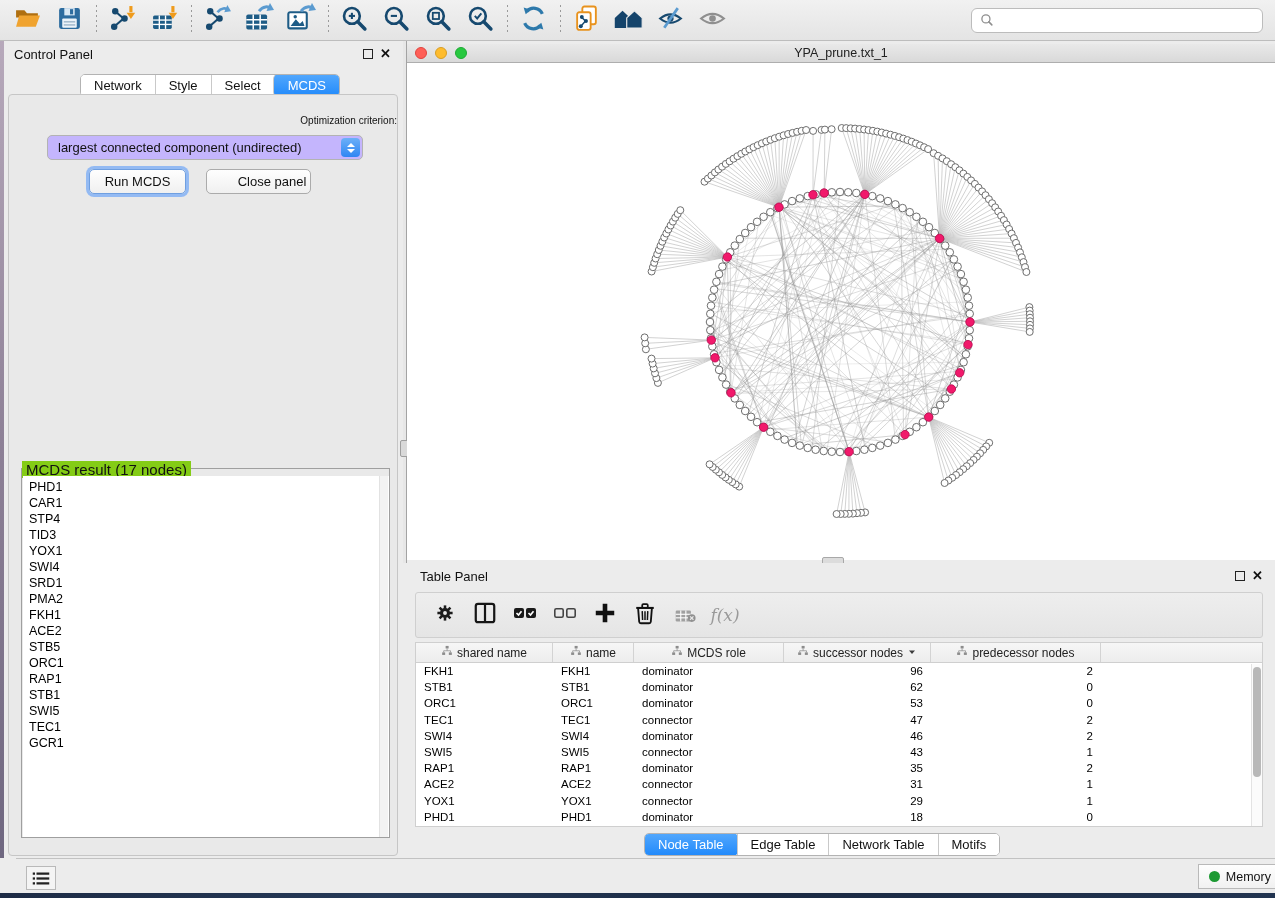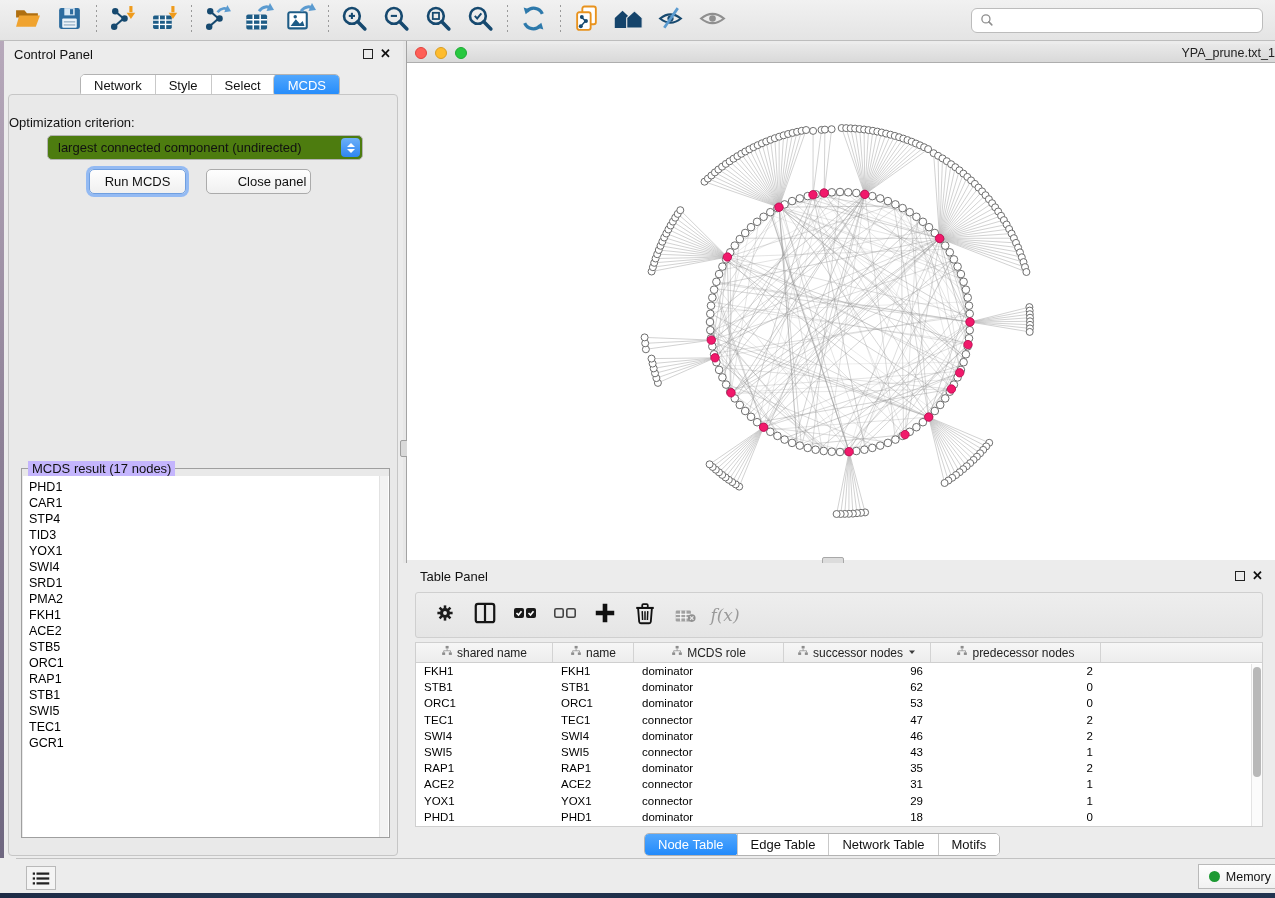--- a/index.html
+++ b/index.html
@@ -34,55 +34,55 @@
   .close-x { font-size:13px; font-weight:bold; color:#111; line-height:10px; }
 
   .seg-tabs { display:inline-flex; background:#fff; border:1px solid #b3b3b3; border-radius:5px; overflow:hidden; }
   .seg-tab { font-size:13px; color:#111; padding:3px 13px; border-left:1px solid #c9c9c9; background:#fff; white-space:nowrap; }
   .seg-tab:first-child { border-left:none; }
   .seg-tab.active { background:linear-gradient(#53a8fd,#2089fb); color:#fff; border-radius:5px; margin:-1px; padding:4px 14px; }
   #cp-tabs { position:absolute; left:76px; top:33px; }
 
   #cp-content { position:absolute; left:4px; top:53px; width:390px; height:762px;
     background:#e9e9e9; border:1px solid #c6c6c6; border-radius:4px; }
-  #opt-label { position:absolute; left:0; top:20px; width:100%; text-align:left; font-size:13px; color:#111; }
-  #opt-select { position:absolute; left:38px; top:40px; width:316px; height:25px; background:#4d7c0f;
+  #opt-label { position:absolute; left:0; top:20px; width:100%; text-align:right; font-size:10px; color:#111; }
+  #opt-select { position:absolute; left:38px; top:40px; width:316px; height:25px; background:#c4b5fd;
     border:1px solid #b3b3b3; border-radius:5px; display:flex; align-items:center; font-size:13px; color:#111; padding-left:10px; }
   #opt-stepper { position:absolute; right:2px; top:2px; width:19px; height:19px; border-radius:4px;
     background:linear-gradient(#6cb0f8,#2f86f3); display:flex; flex-direction:column; align-items:center; justify-content:center; gap:2px; }
   .chev-up { width:0;height:0;border-left:4px solid transparent;border-right:4px solid transparent;border-bottom:4px solid #fff; }
   .chev-dn { width:0;height:0;border-left:4px solid transparent;border-right:4px solid transparent;border-top:4px solid #fff; }
   .cp-btn { position:absolute; top:74px; height:25px; background:linear-gradient(#fefefe,#f0f0f0);
     border:1px solid #ababab; border-radius:5px; font-size:13px; color:#111;
     display:flex; align-items:center; justify-content:center; }
   #run-btn { left:80px; width:97px; box-shadow:0 0 0 3px rgba(90,155,250,.6); border-color:#6f9fe0; }
   #close-panel-btn { left:197px; width:105px;padding-left:27px; }
 
   #result-group { position:absolute; left:12px; top:373px; width:369px; height:370px; border:1px solid #9f9f9f; }
-  #result-legend { position:absolute; left:6px; top:-8px; background:#c4b5fd; padding:0 4px; font-size:13px; color:#111; }
+  #result-legend { position:absolute; left:0; top:-8px; background:#84cc16; padding:0 4px; font-size:15px; color:#111; }
   #result-list { position:absolute; left:1px; top:7px; width:366px; height:361px; background:#fff; overflow:hidden; }
   .result-item { font-size:12.5px; color:#000; line-height:16px; padding-left:6px; }
   .result-item:first-child { margin-top:3px; }
   #result-scroll { position:absolute; right:1px; top:7px; width:9px; height:361px; background:#f3f3f3; border-left:1px solid #e2e2e2; }
 
   
   #v-split { left:403px; top:41px; width:4px; height:817px; background:#e7e7e7; border-right:1px solid #a3a3a3; }
   #v-split-handle { left:400px; top:440px; width:9px; height:17px; background:#d9d9d9; border:1px solid #9e9e9e; border-radius:2px; }
   #h-split-handle { left:822px; top:557px; width:22px; height:8px; background:#dcdcdc; border:1px solid #a8a8a8; border-radius:2px; }
 
   
   #net-win { left:407px; top:44px; width:868px; height:516px; }
   #net-titlebar { position:absolute; left:0; top:0; width:100%; height:19px;
     background:linear-gradient(#e9e9e9,#d9d9d9); border-bottom:1px solid #aeaeae;
     display:flex; align-items:center; }
   .traffic { width:12px; height:12px; border-radius:50%; margin-left:8px; }
   #tl-red { background:#ff5f57; border:1px solid #e0443e; }
   #tl-yellow { background:#febc2e; border:1px solid #d89e24; }
   #tl-green { background:#28c840; border:1px solid #1eaa34; }
-  #net-title { position:absolute; left:0; width:100%; text-align:right; font-size:12.5px; color:#222; }
+  #net-title { position:absolute; left:0; width:100%; text-align:center; font-size:12.5px; color:#222; }
   #net-canvas { position:absolute; left:0; top:19px; width:868px; height:497px; background:#fff; }
 
   
   #table-panel { left:403px; top:563px; width:872px; height:295px; background:#ececec; }
   #tp-toolbar { position:absolute; left:12px; top:29px; width:848px; height:46px;
     background:linear-gradient(#eeeeee,#e5e5e5); border:1px solid #cfcfcf; border-radius:3px;
     display:flex; align-items:center; padding-left:14px; }
   .tp-btn { width:30px; height:30px; display:flex; align-items:center; justify-content:center; margin-right:10px; }
   .fx-label { font-family:"DejaVu Serif", serif; font-style:italic; font-size:17px; color:#9a9a9a; }
 

